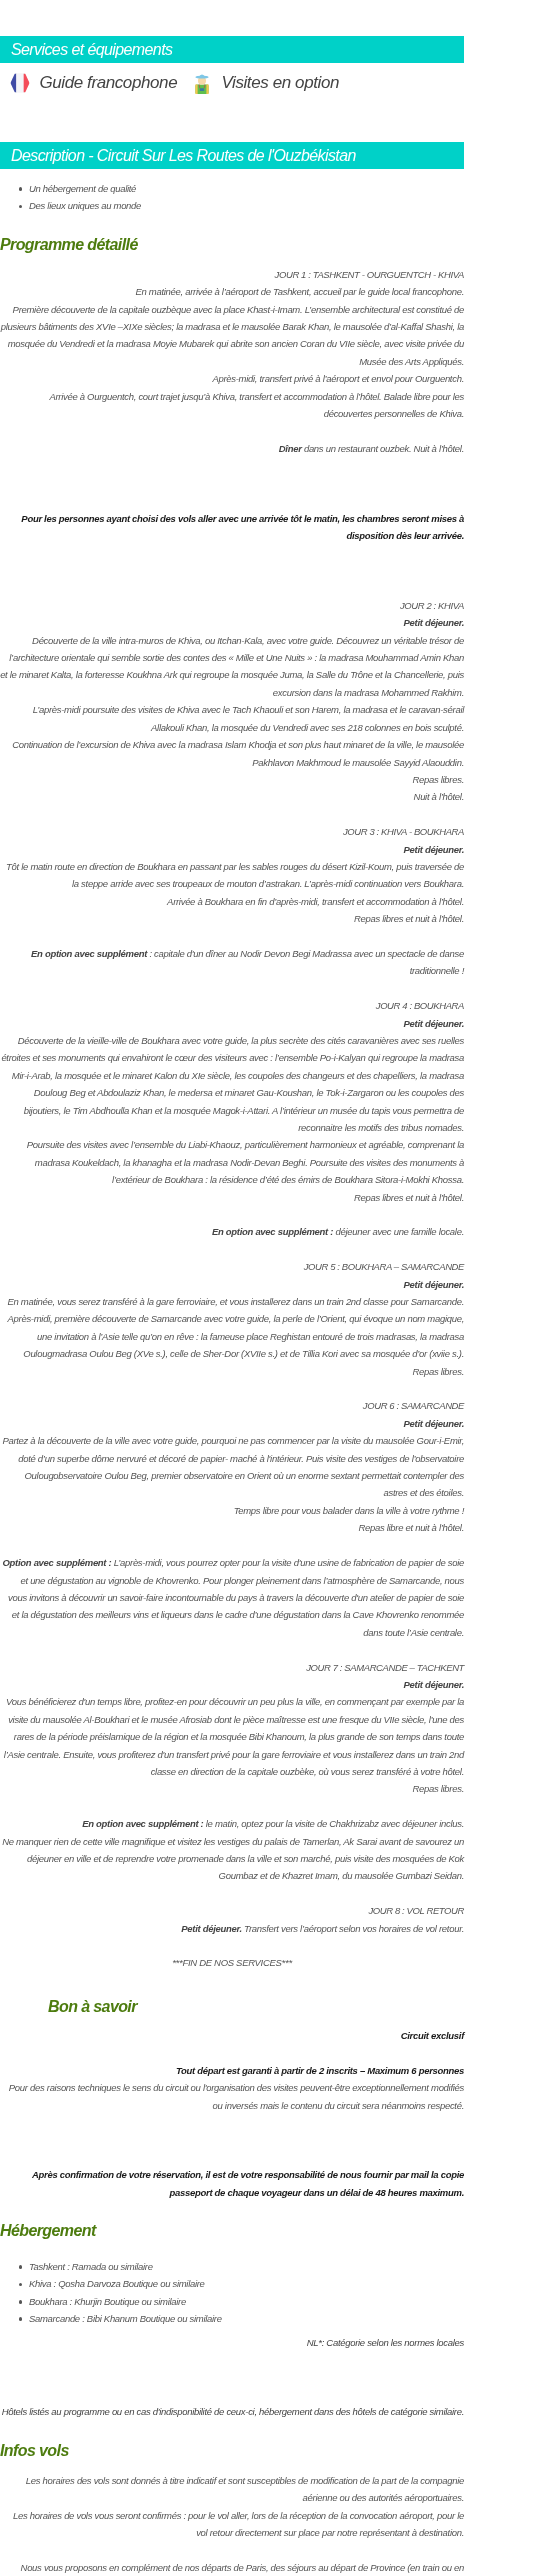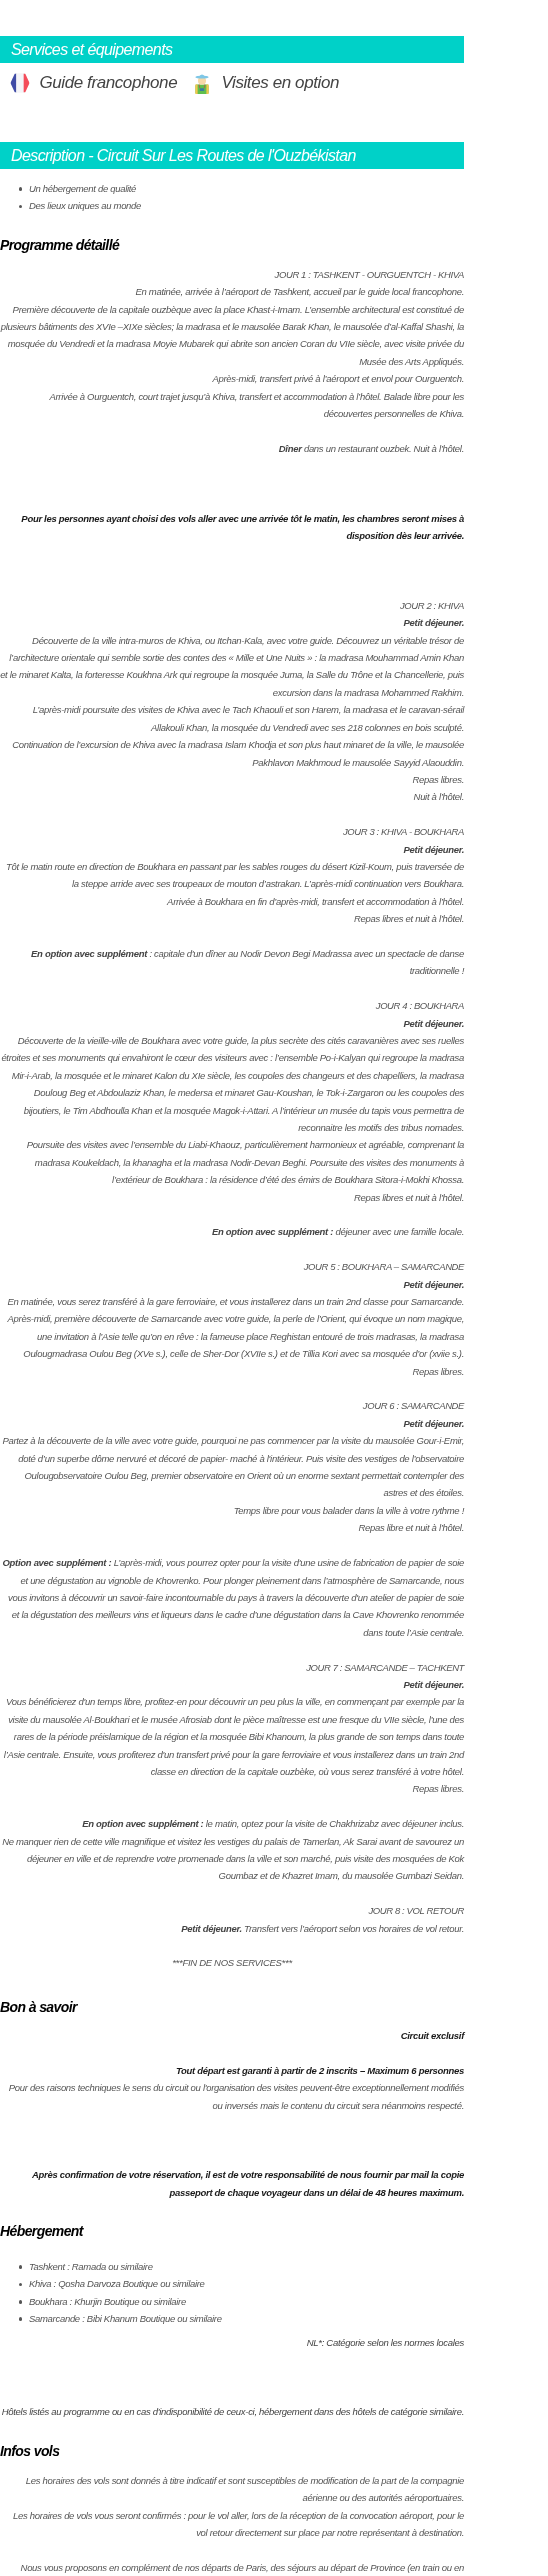--- a/index.html
+++ b/index.html
@@ -37,22 +37,22 @@
   }
   .service .ico { width: 22px; height: 22px; margin-right: 8.7px; flex: none; }
   .service .lbl { font-size: 17px; color: #444; line-height: 22px; letter-spacing: -0.4px; }
   .desc-list { list-style: none; padding: 11px 0 0 17.4px; }
   .desc-list li { position: relative; padding-left 11.6px; line-height: 17.4px; padding-left: 11.6px; }
   .desc-list li::before {
     content: ""; position: absolute; left: 1.4px; top: 7.2px;
     width: 3.6px; height: 3.6px; border-radius: 50%; background: #555;
   }
   .section-title {
-    color: #000000;
-    font-size: 14px;
+    color: #4d7c0f;
+    font-size: 16px;
     line-height: 22px;
     letter-spacing: -0.6px;
     margin-top: 19px;
     margin-bottom: 10px;
   }
   p { margin: 0; text-align: right; }
   .day-title { color: #555; text-transform: uppercase; font-weight: normal; letter-spacing: -0.4px; }
   .b { font-weight: bold; color: #444; }
   .blk { font-weight: bold; color: #1a1a1a; }
   .gap { height: 17.4px; }
@@ -191,21 +191,21 @@
     <div class="gap"></div>
   </section>
 
   <section>
     <p class="day-title">JOUR 8 : VOL RETOUR</p>
     <p><span class="b">Petit déjeuner.</span><span> Transfert vers l’aéroport selon vos horaires de vol retour.</span></p>
     <div class="gap"></div>
     <p class="center">***FIN DE NOS SERVICES***</p>
   </section>
 
-  <h3 class="section-title" style="margin-top:24.6px;margin-bottom:8.7px;">Bon à savoir</h3>
+  <h3 class="section-title" style="margin-top:24.6px;margin-bottom:8.7px;margin-left:48px;">Bon à savoir</h3>
   <section>
     <p class="blk">Circuit exclusif</p>
     <div class="gap"></div>
     <p class="blk">Tout départ est garanti à partir de 2 inscrits – Maximum 6 personnes</p>
     <p>Pour des raisons techniques le sens du circuit ou l'organisation des visites peuvent-être exceptionnellement modifiés ou inversés mais le contenu du circuit sera néanmoins respecté.</p>
     <div class="gap2"></div>
     <div class="gap"></div>
     <p class="blk">Après confirmation de votre réservation, il est de votre responsabilité de nous fournir par mail la copie passeport de chaque voyageur dans un délai de 48 heures maximum.</p>
   </section>
 

